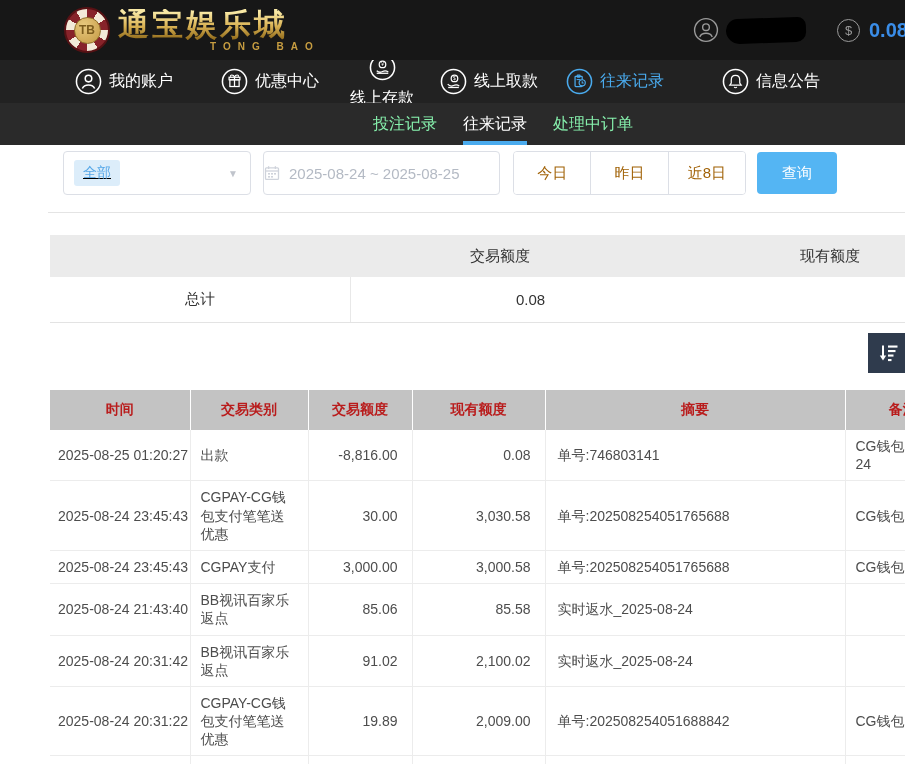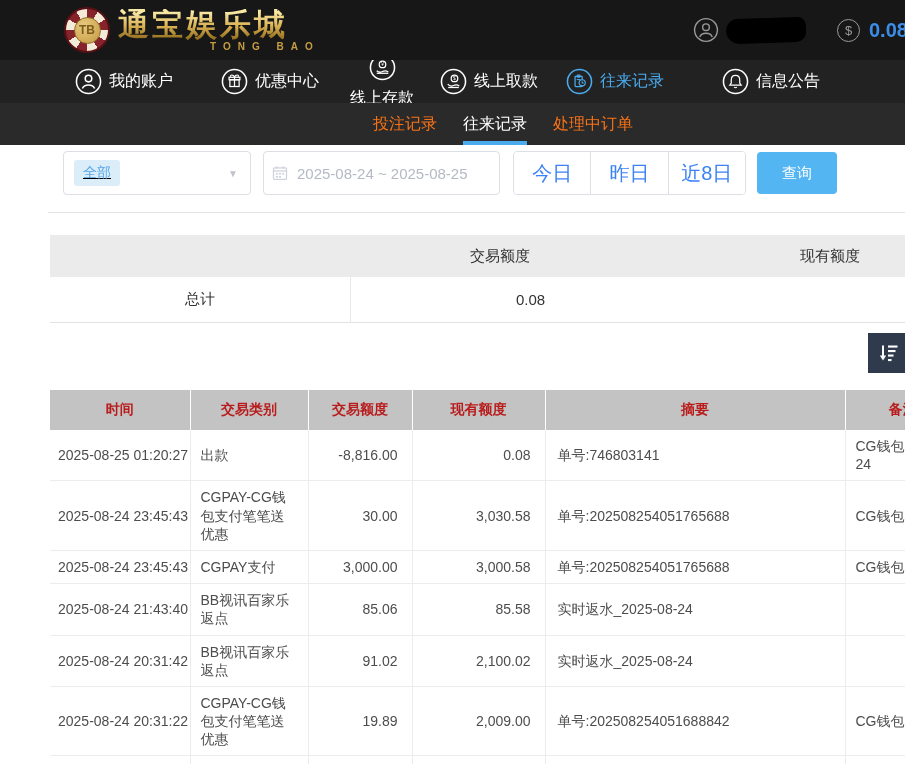--- a/index.html
+++ b/index.html
@@ -30,34 +30,34 @@
   
   .mainnav { height:43px; background:#222; display:flex; align-items:center; padding-left:75px; color:#fff; }
   .nav-item { display:flex; align-items:center; gap:7px; font-size:16px; cursor:pointer; white-space:nowrap; flex:none; }
   .nav-item svg { display:block; }
   .nav-item.active { color:#4aabee; }
   .g1{margin-left:48px;} .g2{margin-left:31px;flex-direction:column;} .g3{margin-left:26px;} .g4{margin-left:28px;} .g5{margin-left:58px;}
 
   
   .subnav { height:42px; background:#2a2a2a; position:relative; }
   .subnav-items { position:absolute; left:373px; top:0; height:42px; display:flex; gap:26px; align-items:center; }
-  .subtab { position:relative; height:42px; display:flex; align-items:center; font-size:16px; color:#f97316; cursor:pointer; white-space:nowrap; }
+  .subtab { position:relative; height:42px; display:flex; align-items:center; font-size:16px; color:#86efac; cursor:pointer; white-space:nowrap; }
   .subtab.active { color:#fff; }
   .subtab.active .underline { position:absolute; left:0; right:0; bottom:0; height:4px; background:#4aabee; }
 
   
   .filter-select { position:absolute; left:63px; top:151px; width:188px; height:44px; border:1px solid #dcdfe6; border-radius:4px;
           display:flex; align-items:center; background:#fff; cursor:pointer;text-decoration:underline; }
   .type-chip { margin-left:10px; background:#dcedfa; color:#55a7e8; font-size:14px; padding:4px 9px; border-radius:3px; }
   .caret { position:absolute; right:12px; color:#c0c4cc; font-size:10px; }
   .filter-date { position:absolute; left:263px; top:151px; width:237px; height:44px; border:1px solid #dcdfe6; border-radius:4px;
-          display:flex; align-items:center; gap:9px; padding-left:8px; background:#fff; cursor:pointer; }
+          display:flex; align-items:center; gap:9px; padding-left:0; background:#fff; cursor:pointer; }
   .date-text { color:#b4bac4; font-size:15px; }
   .btn-group { position:absolute; left:513px; top:151px; width:233px; height:44px; display:flex; border:1px solid #dcdfe6; border-radius:4px; overflow:hidden; background:#fff; }
-  .quick-btn { flex:1; display:flex; align-items:center; justify-content:center; font-size:20px; color:#3b82f6; cursor:pointer; background:#fff; border:none; border-right:1px solid #dcdfe6; }
+  .quick-btn { flex:1; display:flex; align-items:center; justify-content:center; font-size:15px; color:#a16207; cursor:pointer; background:#fff; border:none; border-right:1px solid #dcdfe6; }
   .quick-btn:last-child { border-right:none; }
   .query-btn { position:absolute; left:757px; top:152px; width:80px; height:42px; background:#54b5f3; color:#fff; font-size:15px;
           border:none; border-radius:4px; cursor:pointer; }
   .hr-divider { position:absolute; left:48px; top:212px; width:857px; height:1px; background:#e4e4e4; }
 
   
   .summary { position:absolute; left:50px; top:235px; width:960px; font-size:15px; color:#333; }
   .summary-head { display:flex; height:42px; background:#ebebeb; align-items:center; }
   .summary-row { display:flex; height:46px; align-items:center; border-bottom:1px solid #e3e3e3; }
   .sc1 { width:300px; text-align:center; } .sc2 { width:300px; text-align:center; } .sc3 { width:360px; text-align:center; }

